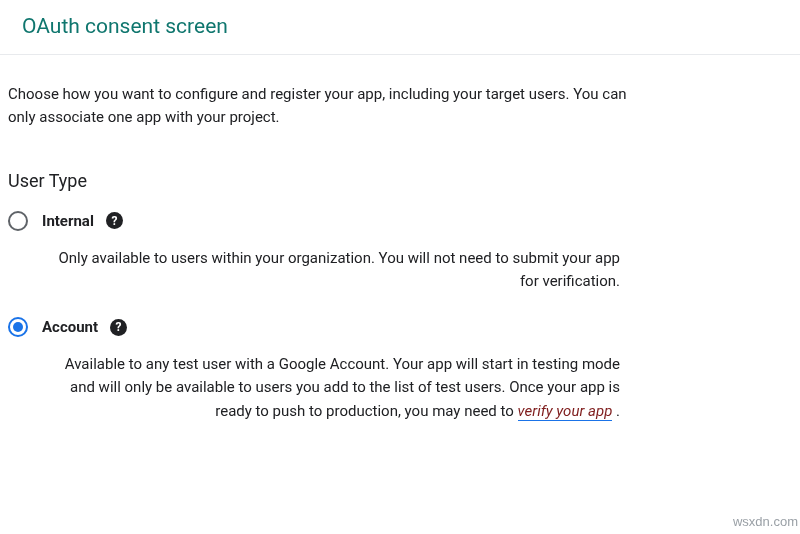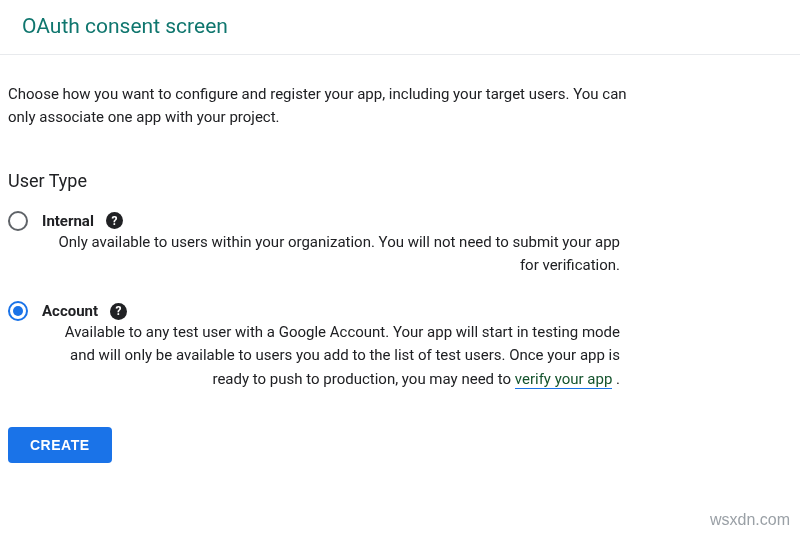--- a/index.html
+++ b/index.html
@@ -90,45 +90,47 @@
       font-size: 12px;
       font-weight: 700;
       margin-left: 12px;
       cursor: pointer;
     }
     .option-desc {
       font-size: 15px;
       line-height: 1.55;
       color: #202124;
       margin-left: 32px;
+      margin-top: 16px;
       max-width: 580px;
     }
     .link {
-      color: #14532d;
+      color: #7f1d1d;
       text-decoration: none;
       border-bottom: 1px solid #1a73e8;
       cursor: pointer;
+      font-style: italic;
     }
     .btn-primary {
       background: #1a73e8;
       color: #fff;
       border: none;
       padding: 10px 22px;
       font-size: 14px;
       font-weight: 700;
       letter-spacing: 0.5px;
       border-radius: 4px;
       cursor: pointer;
       margin-top: 12px;
     }
     .watermark {
       position: absolute;
       bottom: 5px;
-      right: 10px;
-      font-size: 16px;
+      right: 2px;
+      font-size: 13px;
       color: #9aa0a6;
       font-family: Arial, sans-serif;
     }
   </style>
 </head>
 <body>
 
 <div class="page-title">OAuth consent screen</div>
 
 <div class="content">
@@ -150,17 +152,16 @@
     <div class="radio-row">
       <span class="radio radio-selected"></span>
       <span class="radio-label">Account</span>
       <span class="help-icon">?</span>
     </div>
     <p class="option-desc">
       <span>Available to any test user with a Google Account. Your app will start in testing mode and will only be available to users you add to the list of test users. Once your app is ready to push to production, you may need to </span><a class="link">verify your app</a><span> .</span>
     </p>
   </div>
 
-  <button class="btn-primary">CREATE</button>
 
 </div>
 
 <div class="watermark">wsxdn.com</div>
 
 </body></html>

